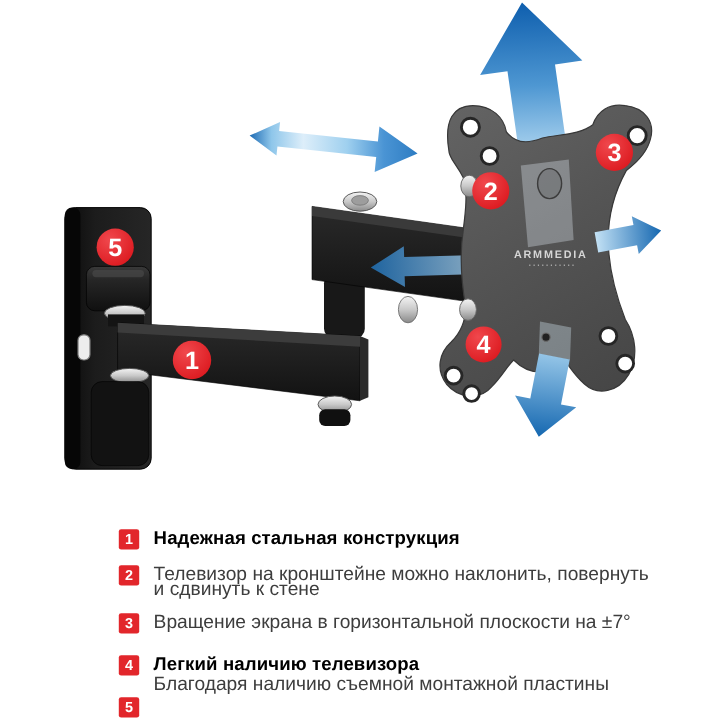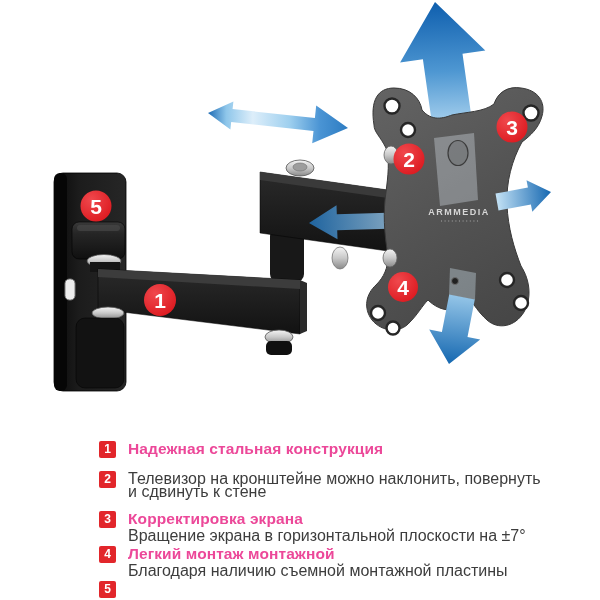--- a/index.html
+++ b/index.html
@@ -9,21 +9,21 @@
   .illustration { position:absolute; left:0; top:0; }
 
   
   .legend-item { position:absolute; left:99px; display:flex; align-items:flex-start; }
   .legend-item .numbox {
     width:17px; height:17px; flex:0 0 17px; background:#e2262b; border-radius:2px;
     color:#fff; font-size:12px; font-weight:bold; line-height:17px; text-align:center;
     margin-right:12px; margin-top:1px;
   }
   .legend-text { max-width:432px; }
-  .legend-title { font-size:15.5px; font-weight:bold; color:#ec4899; line-height:17px; letter-spacing:0.1px; }
+  .legend-title { font-size:15.5px; font-weight:bold; color:#000000; line-height:17px; letter-spacing:0.1px; }
   .legend-desc  { font-size:16px; font-weight:normal; color:#3d3d3d; line-height:13px; margin-top:2px; }
   .li-1 { top:440px; } .li-2 { top:470px; } .li-3 { top:510px; } .li-4 { top:545px; } .li-5 { top:580px; }
 
   .badge-num { font:bold 21px "Liberation Sans","DejaVu Sans",sans-serif; fill:#ffffff; }
   .logo-text { font:bold 9px "Liberation Sans","DejaVu Sans",sans-serif; fill:#d6d6d6; letter-spacing:1.5px; }
 </style>
 </head>
 <body>
 
 <div class="stage">
@@ -205,27 +205,26 @@
   </div>
   <div class="legend-item li-2">
     <div class="numbox">2</div>
     <div class="legend-text">
       <div class="legend-desc" style="max-width:424px">Телевизор на кронштейне можно наклонить, повернуть и сдвинуть к стене</div>
     </div>
   </div>
   <div class="legend-item li-3">
     <div class="numbox">3</div>
     <div class="legend-text">
-      <div class="legend-title">Корректировка экрана</div>
       <div class="legend-desc">Вращение экрана в горизонтальной плоскости на ±7°</div>
     </div>
   </div>
   <div class="legend-item li-4">
     <div class="numbox">4</div>
     <div class="legend-text">
-      <div class="legend-title">Легкий монтаж монтажной</div>
+      <div class="legend-title">Легкий наличию телевизора</div>
       <div class="legend-desc">Благодаря наличию съемной монтажной пластины</div>
     </div>
   </div>
   <div class="legend-item li-5">
     <div class="numbox">5</div>
   </div>
 </div>
 
 </body></html>

